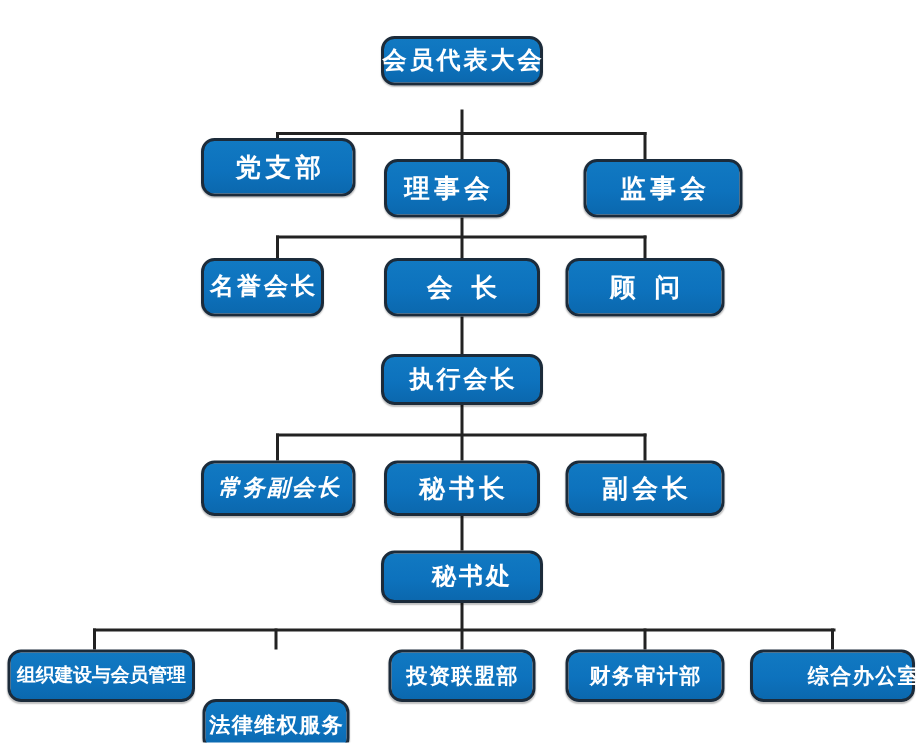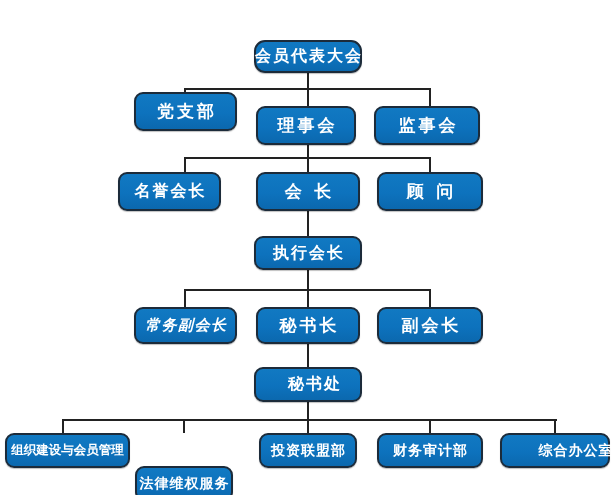--- a/index.html
+++ b/index.html
@@ -40,25 +40,25 @@
   .fs16{font-size:16px;letter-spacing:2px;text-indent:2px;}
   .fs15{font-size:15px;letter-spacing:1.5px;text-indent:1.5px;font-style:italic;}
   .fs14{font-size:14px;letter-spacing:1px;text-indent:1px;}
   .fs12{font-size:12.5px;letter-spacing:0;}
   .wide{letter-spacing:4px;text-indent:4px;}
   .line{
     position:absolute;
     background:var(--connector);
   }
   
-  .n-root{left:254px;top:40px;width:108px;height:33px;border-radius:11px;}
+  .n-root{left:254px;top:24px;width:108px;height:33px;}
   .n-r2a{left:134px;top:92px;width:103px;height:39px;}
-  .n-r2b{left:256px;top:106px;width:100px;height:39px;}
-  .n-r2c{left:374px;top:106px;width:106px;height:39px;}
-  .n-r3a{left:118px;top:172px;width:103px;height:39px;}
+  .n-r2b{left:256px;top:106px;width:84px;height:39px;}
+  .n-r2c{left:389px;top:106px;width:106px;height:39px;}
+  .n-r3a{left:134px;top:172px;width:82px;height:39px;}
   .n-r3b{left:256px;top:172px;width:104px;height:39px;}
   .n-r3c{left:377px;top:172px;width:106px;height:39px;}
   .n-r4 {left:254px;top:236px;width:108px;height:34px;}
   .n-r5a{left:134px;top:307px;width:103px;height:37px;}
   .n-r5b{left:256px;top:307px;width:104px;height:37px;}
   .n-r5c{left:377px;top:307px;width:106px;height:37px;}
   .n-r6 {left:254px;top:367px;width:108px;height:35px;padding-left:12px;}
   .n-r7a{left:5px;top:433px;width:125px;height:35px;}
   .n-r7b{left:135px;top:433px;width:98px;height:35px;margin-top:33px;}
   .n-r7c{left:259px;top:433px;width:98px;height:35px;}

